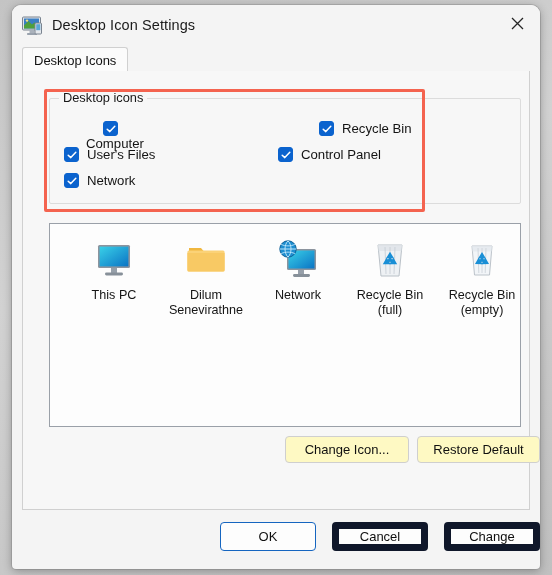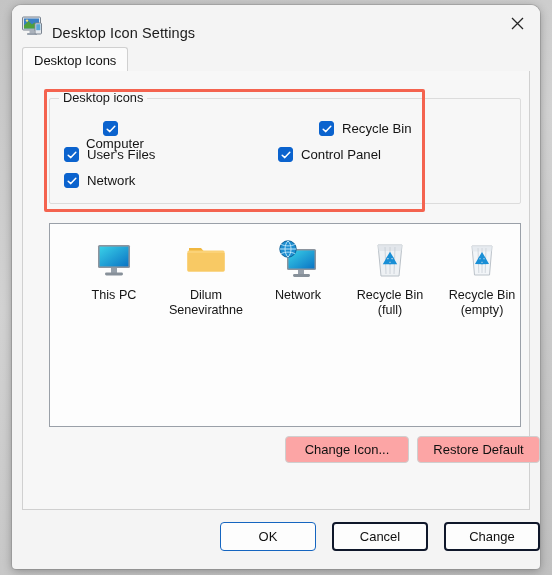--- a/index.html
+++ b/index.html
@@ -34,21 +34,20 @@
   }
   .title-icon {
     position: absolute; left: 9px; top: 10px;
     width: 22px; height: 22px;
   }
   .title-text {
     position: absolute; left: 40px; top: 12px;
     font-size: 14.5px; color: #1a1a1a;
     letter-spacing: .1px;
     white-space: nowrap;
-    margin-top: 8px;
   }
   .close-btn {
     position: absolute; right: 0; top: 0;
     width: 46px; height: 37px;
     display: flex; align-items: center; justify-content: center;
     color: #262626; font-size: 14px;
     cursor: pointer;
   }
   .close-btn svg { display:block; }
 
@@ -147,21 +146,21 @@
     position: relative;
   }
   .icon-cap {
     font-size: 12.6px; color: #151515;
     line-height: 15px;
   }
 
   
   .btn {
     box-sizing: border-box;
-    background: #fca5a5;
+    background: #fef9c3;
     border: 1px solid #cfcfcf;
     border-radius: 4px;
     font-size: 13px;
     color: #101010;
     font-family: "Liberation Sans", sans-serif;
     display: flex; align-items: center; justify-content: center;
     cursor: pointer;
     white-space: nowrap;
   }
   .btn-change {
@@ -176,21 +175,21 @@
   .allow-row {
     position: absolute; left: 26px; top: 403px;
   }
 
   
   .footer-btn {
     position: absolute;
     height: 29px; width: 96px;
     box-sizing: border-box;
     background: #fdfdfd;
-    border: 2px solid #0f172a;
+    border: 7px solid #0f172a;
     border-radius: 4px;
     font-size: 13px; color: #101010;
     font-family: "Liberation Sans", sans-serif;
     display:flex; align-items:center; justify-content:center;
     cursor: pointer;
   }
   .btn-ok {
     left: 208px; top: 517px;
     border: 1.6px solid #1565c0;
   }

